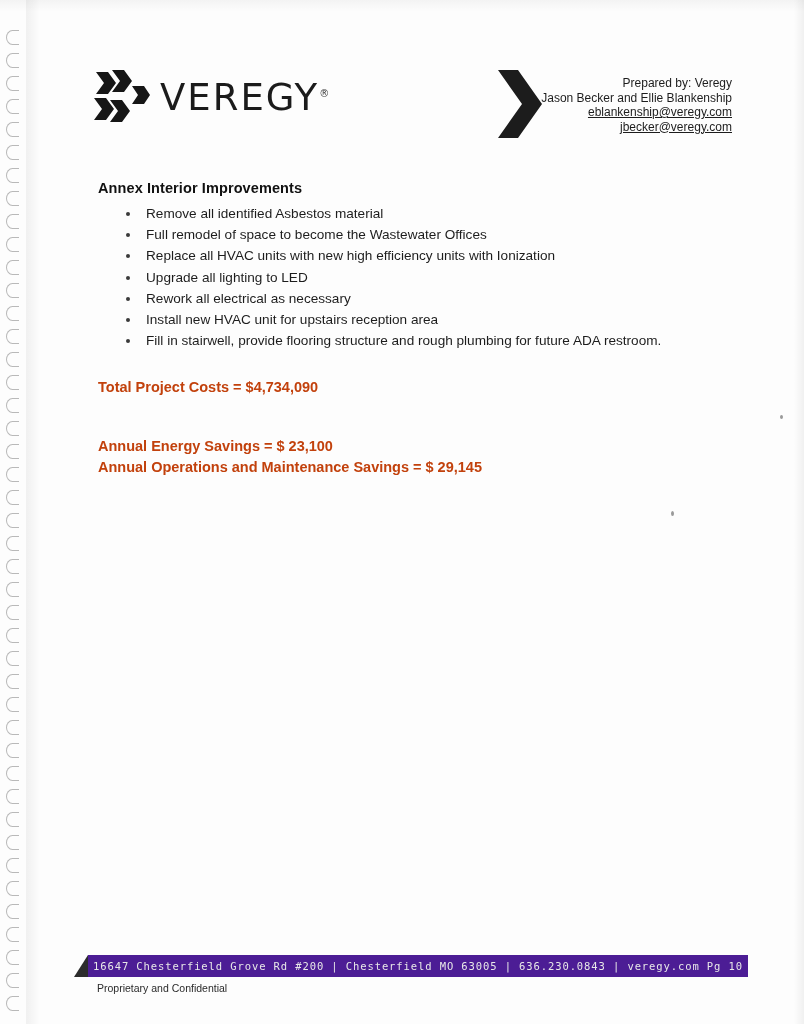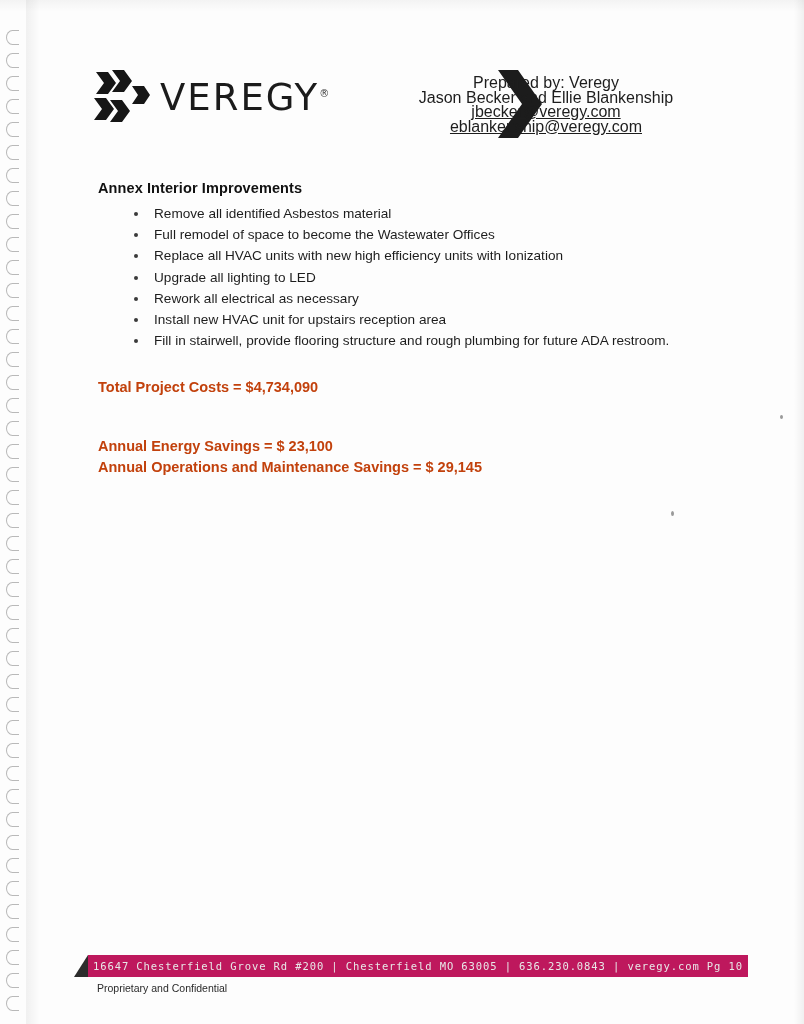--- a/index.html
+++ b/index.html
@@ -104,22 +104,22 @@
     left: 498px;
     top: 6px;
     width: 52px;
     height: 72px;
   }
   .prepared-block {
     position: absolute;
     left: 360px;
     top: 14px;
     width: 372px;
-    text-align: center;
-    font-size: 16px;
+    text-align: right;
+    font-size: 12px;
     line-height: 14.5px;
     color: #1d1d1d;
     font-family: "Liberation Sans", sans-serif;
   }
   .prepared-block .email {
     text-decoration: underline;
   }
 
   
   .content {
@@ -130,21 +130,21 @@
   }
   .section-title {
     font-size: 14.5px;
     font-weight: bold;
     color: #111;
     margin: 0 0 8px 0;
     letter-spacing: 0.1px;
   }
   ul.bullets {
     list-style: none;
-    margin: 8px;
+    margin: 0;
     padding: 0;
   }
   ul.bullets li {
     position: relative;
     padding-left: 48px;
     font-size: 13.6px;
     line-height: 20.2px;
     color: #1d1d1d;
     margin-bottom: 1px;
   }
@@ -182,21 +182,21 @@
     border-radius: 50%;
   }
 
   
   .footer-bar {
     position: absolute;
     left: 88px;
     top: 955px;
     width: 660px;
     height: 22px;
-    background: #be185d;
+    background: #4c1d95;
   }
   .footer-bar:before {
     content: "";
     position: absolute;
     left: -14px;
     top: 0;
     width: 0; height: 0;
     border-style: solid;
     border-width: 0 0 22px 14px;
     border-color: transparent transparent #2c2c2c transparent;
@@ -297,22 +297,22 @@
 
     <div class="prepared-arrow">
       <svg width="52" height="72" viewBox="0 0 52 72" xmlns="http://www.w3.org/2000/svg">
         <polygon points="0,2 20,2 44,36 20,70 0,70 24,36" fill="#1c1c1c"></polygon>
       </svg>
     </div>
 
     <div class="prepared-block">
       <div>Prepared by: Veregy</div>
       <div>Jason Becker and Ellie Blankenship</div>
+      <div class="email">eblankenship@veregy.com</div>
       <div class="email">jbecker@veregy.com</div>
-      <div class="email">eblankenship@veregy.com</div>
     </div>
   </div>
 
   <div class="content">
 
     <h2 class="section-title">Annex Interior Improvements</h2>
 
     <ul class="bullets">
       <li>Remove all identified Asbestos material</li>
       <li>Full remodel of space to become the Wastewater Offices</li>

